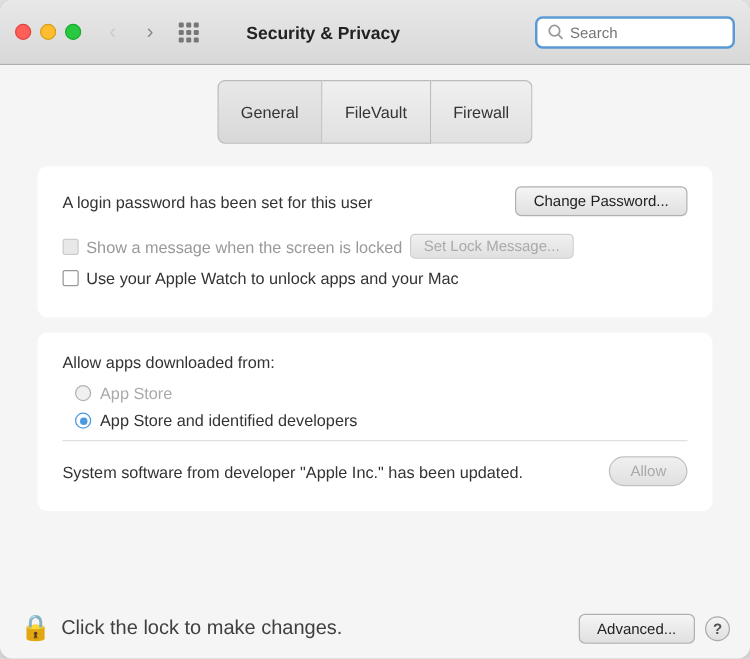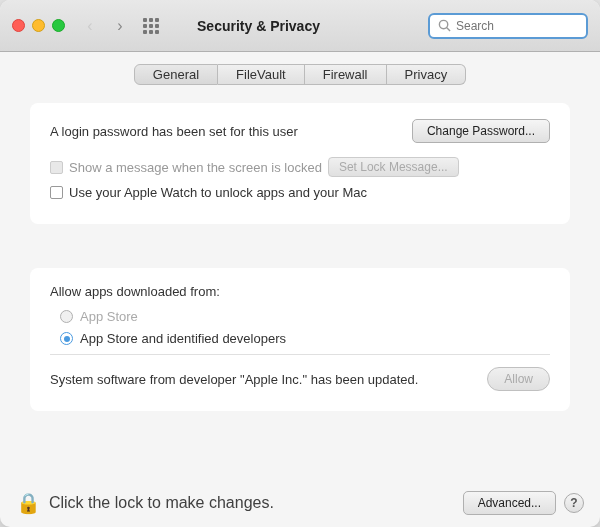--- a/index.html
+++ b/index.html
@@ -124,21 +124,21 @@
     .tabs-bar {
       display: flex;
       justify-content: center;
       align-items: center;
       padding: 12px 0 8px 0;
       gap: 0;
       flex-shrink: 0;
     }
 
     .tab {
-      padding: 2px 18px;
+      padding: 17px 18px;
       font-size: 13px;
       color: #333;
       cursor: pointer;
       border: 1px solid #bbb;
       background: linear-gradient(to bottom, #f0f0f0, #e0e0e0);
       position: relative;
     }
     .tab:first-child { border-radius: 6px 0 0 6px; }
     .tab:last-child { border-radius: 0 6px 6px 0; }
     .tab + .tab { border-left: none; }
@@ -147,21 +147,20 @@
       font-weight: 500;
     }
 
     
     .content {
       flex: 1;
       padding: 10px 30px 0 30px;
       display: flex;
       flex-direction: column;
       overflow: hidden;
-      gap: 32px;
     }
 
     .section-top {
       background: white;
       border-radius: 8px;
       padding: 16px 20px;
       margin-bottom: 12px;
     }
 
     .password-row {
@@ -420,21 +419,20 @@
         <line x1="9.5" y1="9.5" x2="13" y2="13"></line>
       </svg>
       <input class="search-input" type="text" placeholder="Search" style="">
     </div>
   </div>
 
   <div class="tabs-bar">
     <div class="tab active">General</div>
     <div class="tab">FileVault</div>
     <div class="tab">Firewall</div>
-    <div class="tab">Privacy</div>
   </div>
 
   <div class="content">
 
     <div class="section-top">
 
       <div class="password-row">
         <span class="password-label">A login password has been set for this user</span>
         <button class="change-password-btn">Change Password...</button>
       </div>

